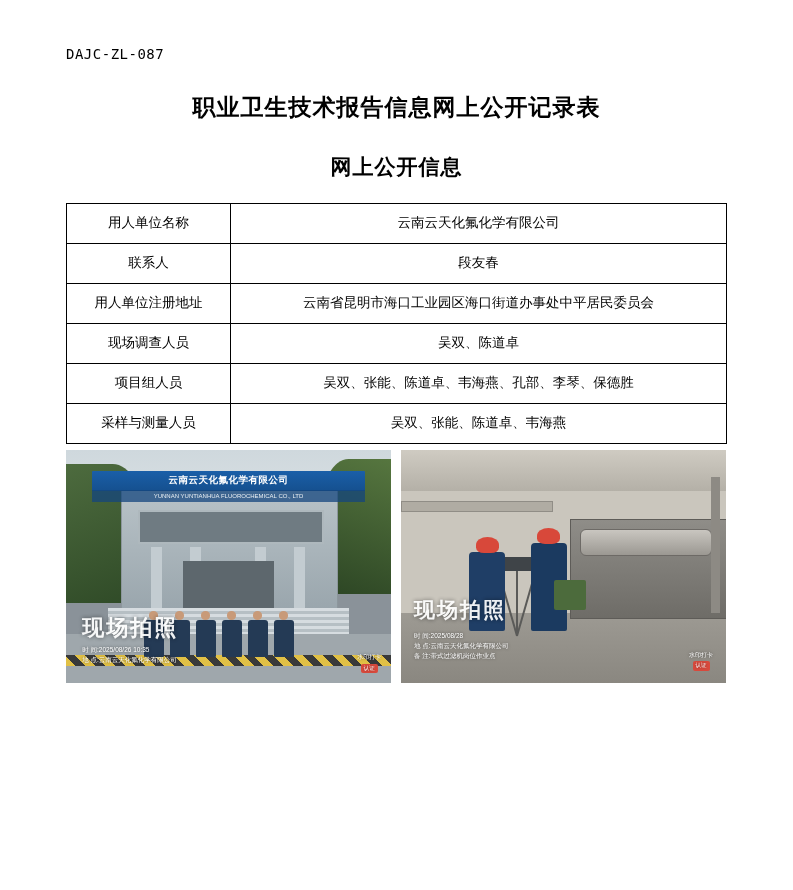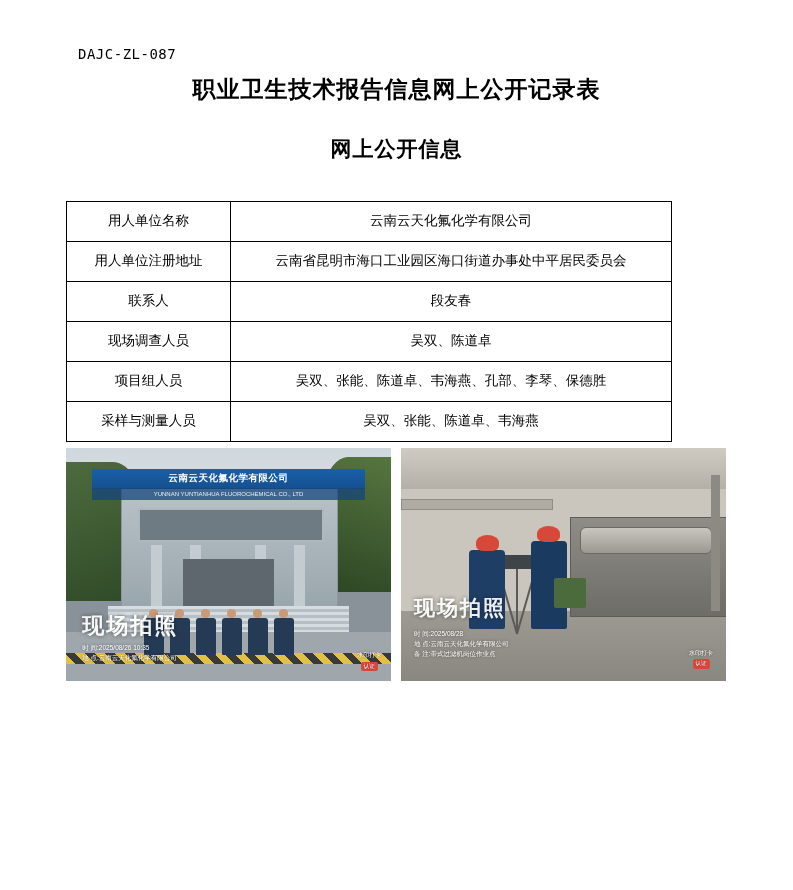--- a/index.html
+++ b/index.html
@@ -21,40 +21,39 @@
     position: relative;
     box-sizing: border-box;
     padding: 0 66px;
   }
   .doc-code {
     font-family: "DejaVu Sans Mono", monospace;
     font-size: 14px;
     letter-spacing: 0.5px;
     padding-top: 46px;
     padding-left: 0px;
-    margin-left: 12px;
   }
   .main-title {
     text-align: center;
     font-size: 23px;
     font-weight: bold;
-    margin-top: 12px;
+    margin-top: 30px;
     letter-spacing: 1px;
   }
   .sub-title {
     text-align: center;
     font-size: 21px;
     font-weight: bold;
     margin-top: 30px;
     letter-spacing: 1px;
   }
   table.info {
-    width: 606px;
+    width: 661px;
     border-collapse: collapse;
-    margin-top: 38px;
+    margin-top: 22px;
     table-layout: fixed;
   }
   table.info td {
     border: 1px solid #000000;
     font-size: 13.5px;
     text-align: center;
     vertical-align: middle;
     padding: 9px 4px;
     line-height: 1.55;
   }
@@ -289,26 +288,26 @@
 
   <div class="sub-title">网上公开信息</div>
 
   <table class="info">
     <tbody>
       <tr>
         <td class="label">用人单位名称</td>
         <td colspan="3">云南云天化氟化学有限公司</td>
       </tr>
       <tr>
+        <td class="label">联系人</td>
+        <td colspan="3">段友春</td>
+      </tr>
+      <tr>
         <td class="label">用人单位注册地址</td>
         <td colspan="3">云南省昆明市海口工业园区海口街道办事处中平居民委员会</td>
-      </tr>
-      <tr>
-        <td class="label">联系人</td>
-        <td colspan="3">段友春</td>
       </tr>
       <tr>
         <td class="label">现场调查人员</td>
         <td colspan="3">吴双、陈道卓</td>
       </tr>
       <tr>
         <td class="label">项目组人员</td>
         <td colspan="3">吴双、张能、陈道卓、韦海燕、孔部、李琴、保德胜</td>
       </tr>
       <tr>

